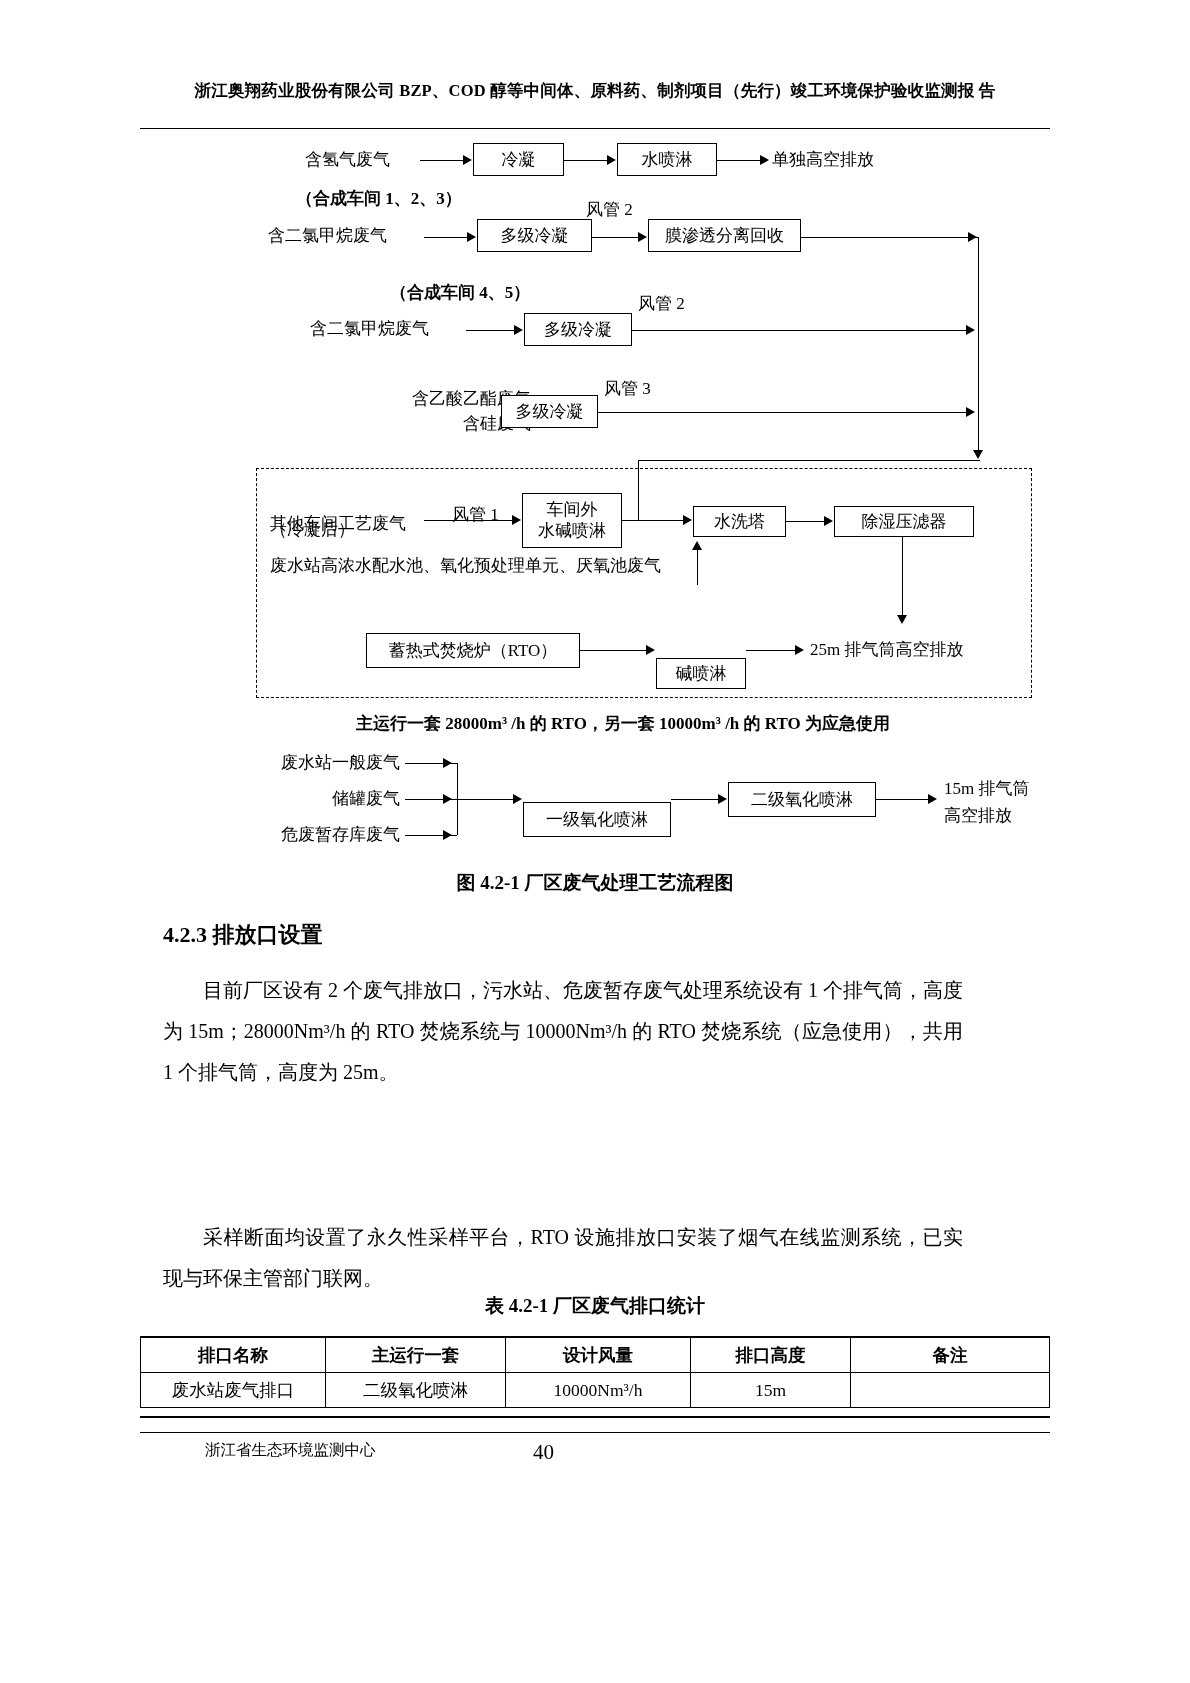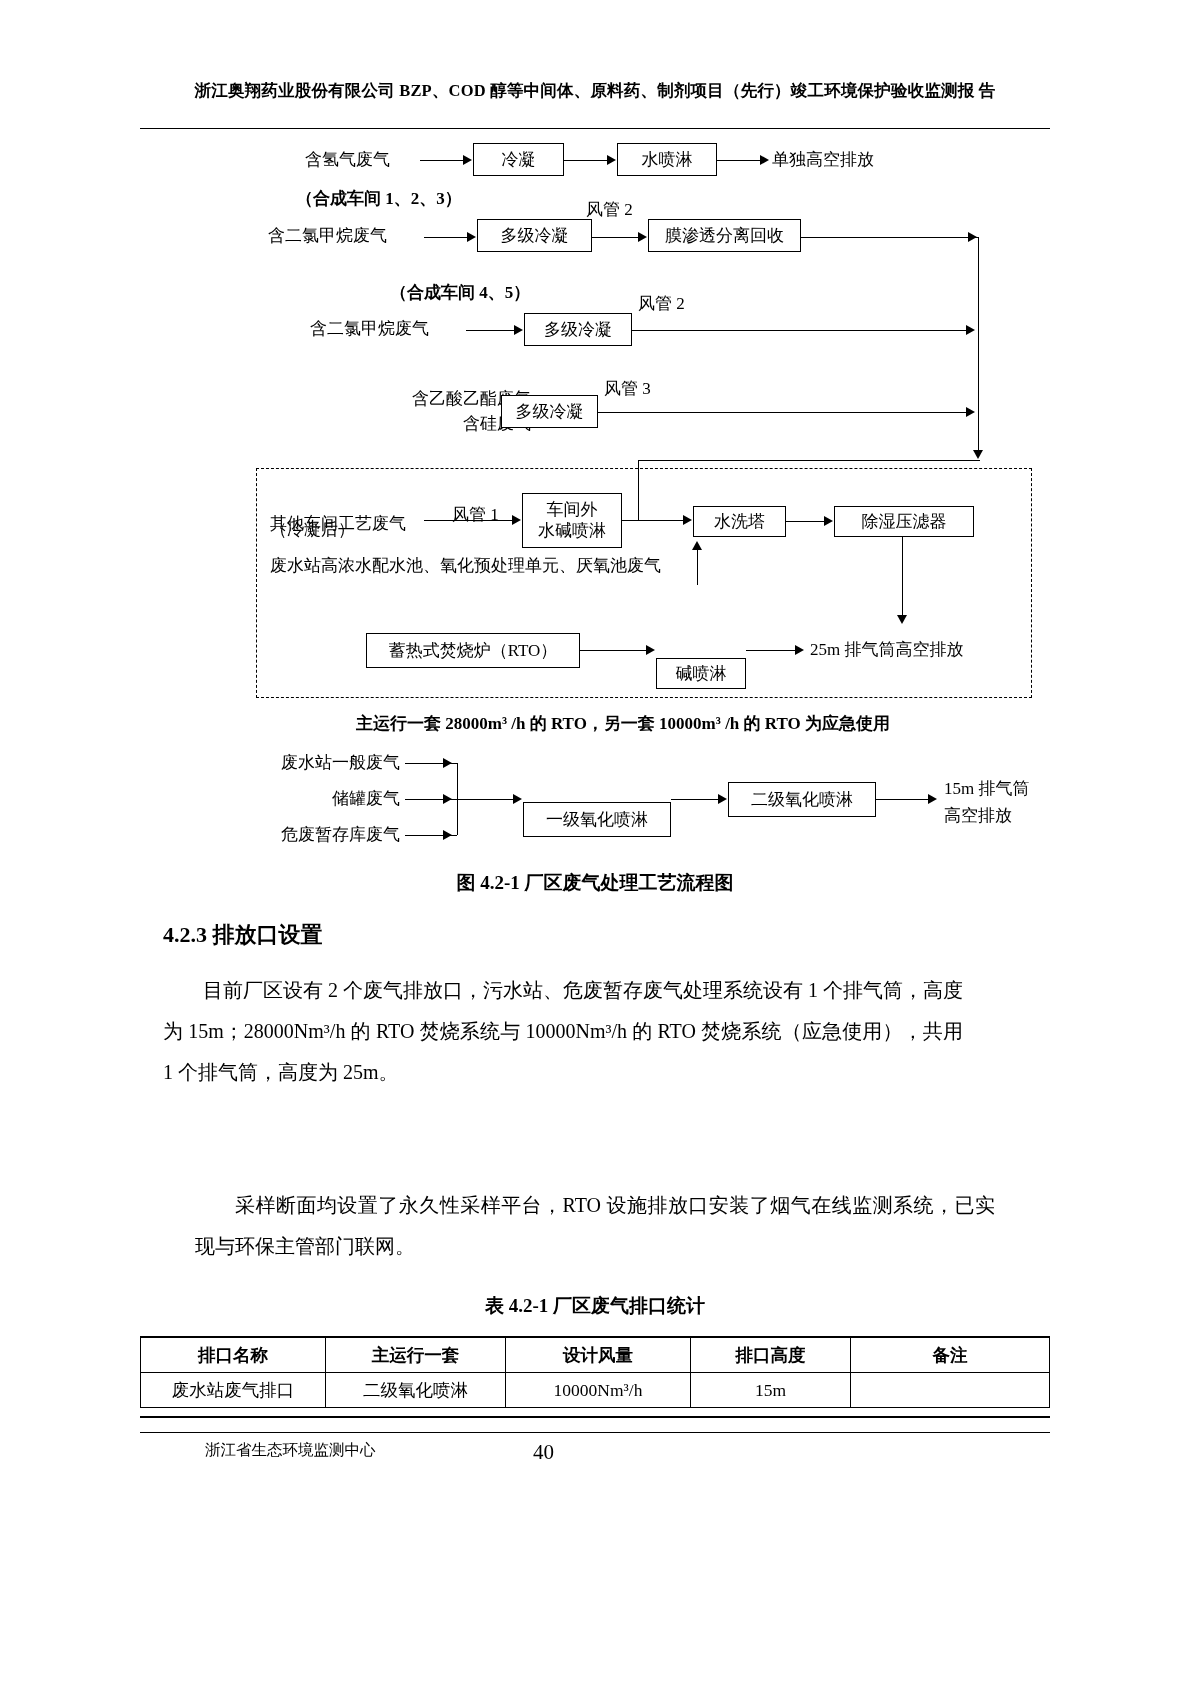--- a/index.html
+++ b/index.html
@@ -198,21 +198,21 @@
     <div class="arr-r" style="left:928px; top:664px;"></div>
     <div class="lbl" style="left:944px; top:648px;">15m 排气筒</div>
     <div class="lbl" style="left:944px; top:675px;">高空排放</div>
   </div>
 
   <div class="fig-caption" style="top:870px;">图 4.2-1  厂区废气处理工艺流程图</div>
 
   <div class="sec-head" style="top:920px;">4.2.3 排放口设置</div>
 
   <div class="para" style="top:970px;">目前厂区设有 2 个废气排放口，污水站、危废暂存废气处理系统设有 1 个排气筒，高度为 15m；28000Nm³/h 的 RTO 焚烧系统与 10000Nm³/h 的 RTO 焚烧系统（应急使用），共用 1 个排气筒，高度为 25m。</div>
-  <div class="para" style="top:1185px;margin-left:32px;">采样断面均设置了永久性采样平台，RTO 设施排放口安装了烟气在线监测系统，已实现与环保主管部门联网。</div>
+  <div class="para" style="top:1217px;">采样断面均设置了永久性采样平台，RTO 设施排放口安装了烟气在线监测系统，已实现与环保主管部门联网。</div>
 
   <div class="fig-caption" style="top:1293px;">表 4.2-1  厂区废气排口统计</div>
 
   <table class="stat">
     <thead>
       <tr>
         <th style="width:180px;">排口名称</th>
         <th style="width:175px;">主运行一套</th>
         <th style="width:180px;">设计风量</th>
         <th style="width:155px;">排口高度</th>

